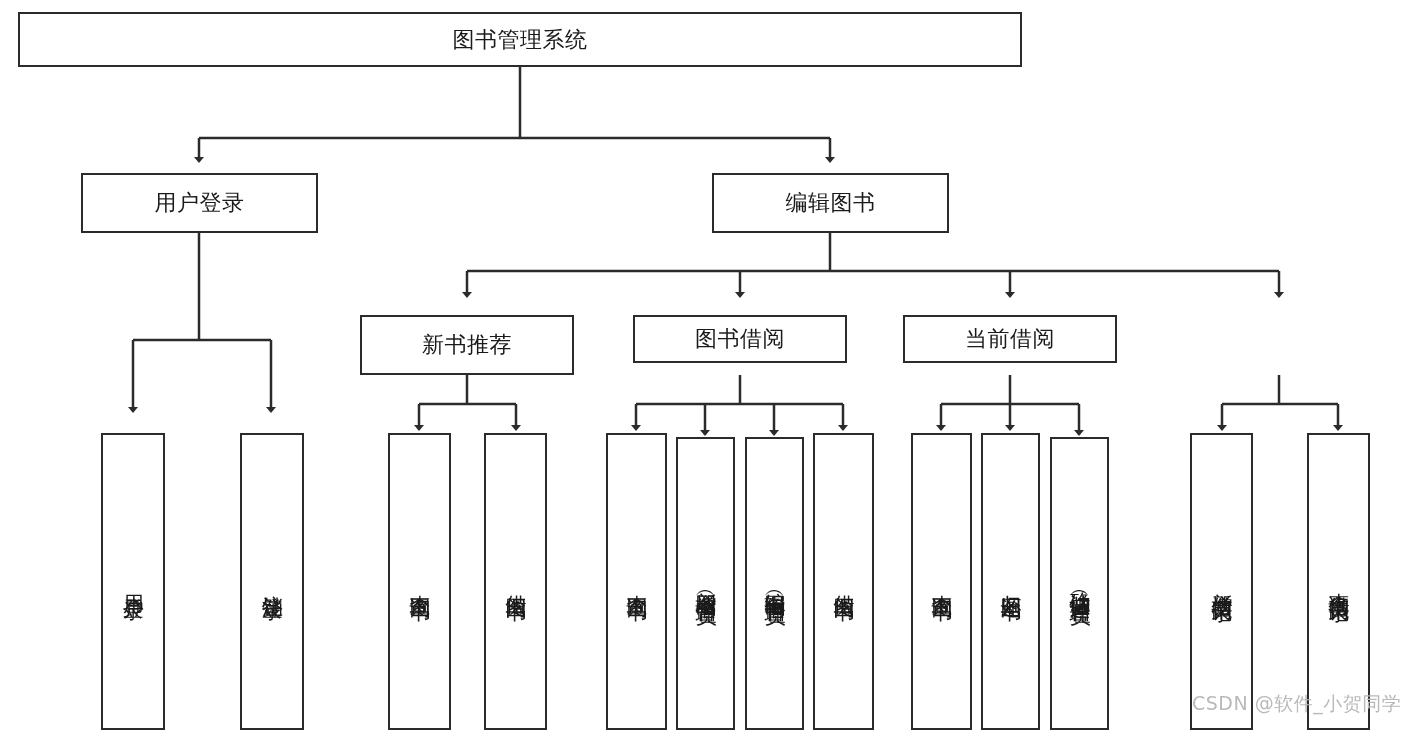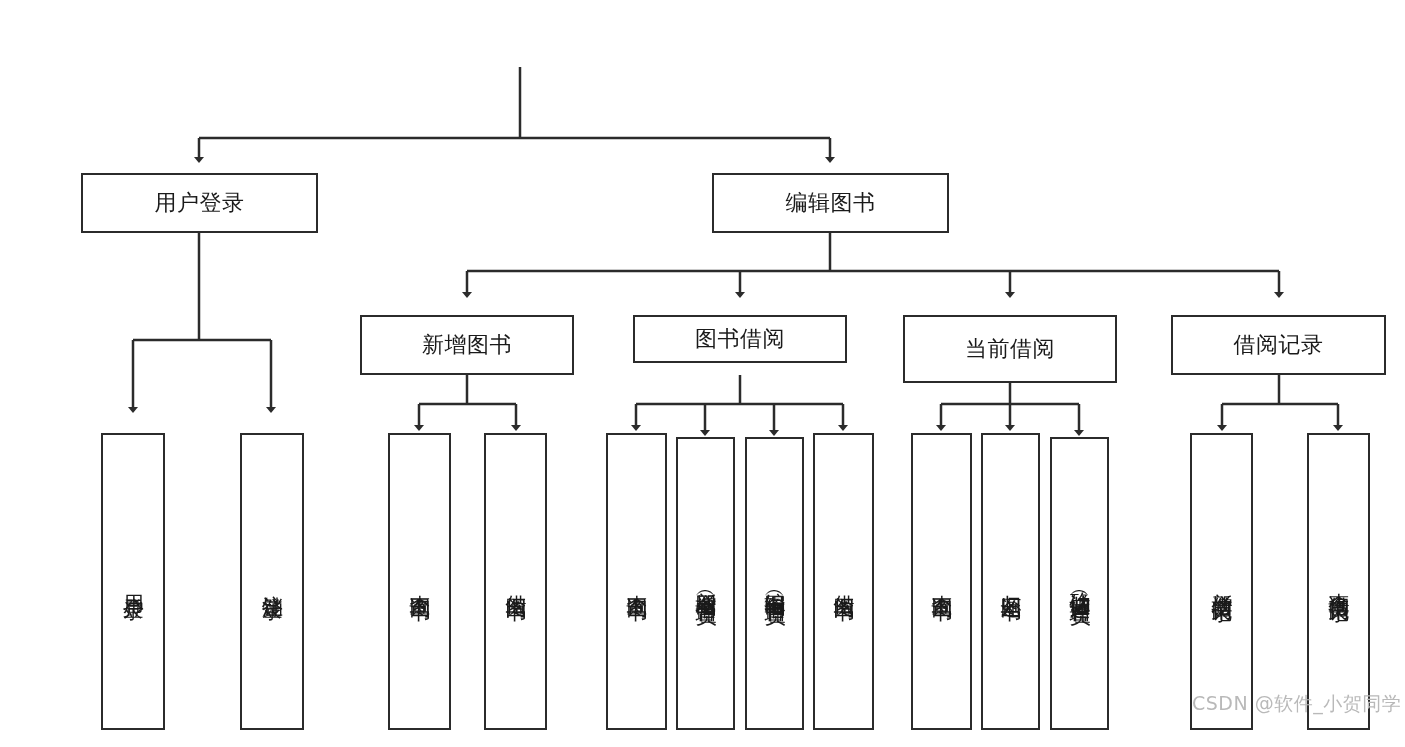--- a/index.html
+++ b/index.html
@@ -111,44 +111,44 @@
       <path d="M1010,404 L1010,428" marker-end="url(#arrow)"></path>
       <path d="M1079,404 L1079,433" marker-end="url(#arrow)"></path>
 
       <path d="M1279,375 L1279,404"></path>
       <path d="M1222,404 L1338,404"></path>
       <path d="M1222,404 L1222,428" marker-end="url(#arrow)"></path>
       <path d="M1338,404 L1338,428" marker-end="url(#arrow)"></path>
     </g>
   </svg>
 
+  <div class="node horiz" style="left:18px; top:12px; width:1004px; height:55px;">
+    <span class="node-label">图书管理系统</span>
+  </div>
 
   <div class="node horiz" style="left:81px; top:173px; width:237px; height:60px;">
     <span class="node-label">用户登录</span>
   </div>
 
   <div class="node horiz" style="left:712px; top:173px; width:237px; height:60px;">
     <span class="node-label">编辑图书</span>
   </div>
 
   <div class="node horiz" style="left:360px; top:315px; width:214px; height:60px;">
-    <span class="node-label">新增图书</span>
+    <span class="node-label">新书推荐</span>
   </div>
 
   <div class="node horiz" style="left:633px; top:315px; width:214px; height:48px;">
     <span class="node-label">图书借阅</span>
   </div>
 
-  <div class="node horiz" style="left:903px; top:315px; width:214px; height:68px;">
+  <div class="node horiz" style="left:903px; top:315px; width:214px; height:48px;">
     <span class="node-label">当前借阅</span>
   </div>
 
-  <div class="node horiz" style="left:1171px; top:315px; width:215px; height:60px;">
-    <span class="node-label">借阅记录</span>
-  </div>
 
   <div class="node vert" style="left:101px; top:433px; width:64px; height:297px;">
     <span class="node-label">用户登录</span>
   </div>
 
   <div class="node vert" style="left:240px; top:433px; width:64px; height:297px;">
     <span class="node-label">注销登录</span>
   </div>
 
   <div class="node vert" style="left:388px; top:433px; width:63px; height:297px;">

